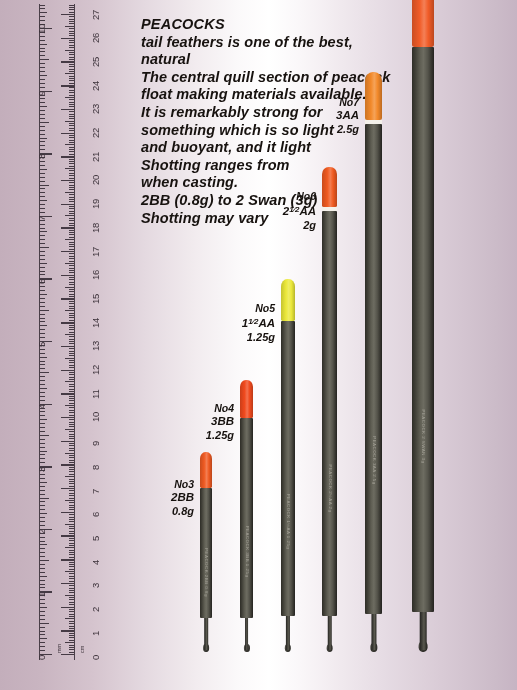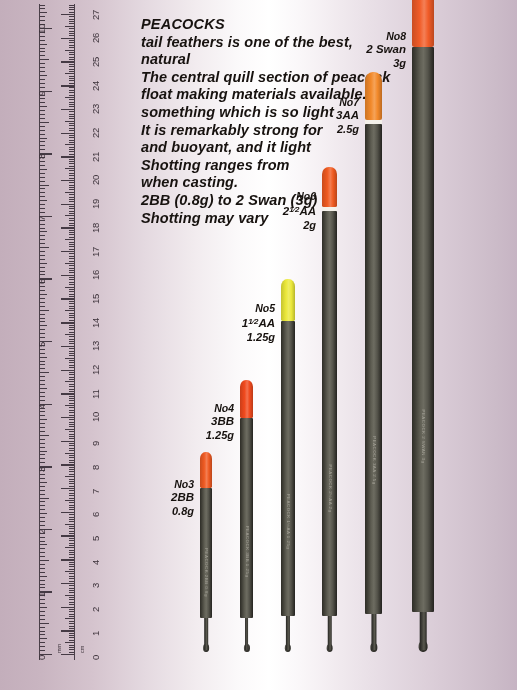--- a/index.html
+++ b/index.html
@@ -656,22 +656,22 @@
       <div class="ruler-num" style="left: 14px; top: 96.1px;">9</div>
       <div class="ruler-num" style="left: 14px; top: 33.5px;">10</div>
     </div>
 
   <div id="description">
     <div class="title">PEACOCKS</div>
     <div class="body">
       <div>tail feathers is one of the best, natural</div>
       <div>The central quill section of peacock</div>
       <div>float making materials available.</div>
+      <div>It is remarkably strong for</div>
       <div>something which is so light</div>
-      <div>It is remarkably strong for</div>
       <div>and buoyant, and it light</div>
       <div>Shotting ranges from</div>
       <div>when casting.</div>
       <div>2BB (0.8g) to 2 Swan (3g)</div>
       <div>Shotting may vary</div>
     </div>
   </div>
 
   <div id="floats-layer">
       <div class="float" style="left: 200px; width: 12px; height: 204px;">
@@ -738,18 +738,13 @@
     <div class="float-label" style="top: 190px; left: 258px; width: 58px; text-align: right;">
       <div class="ln1">No6</div>
       <div class="ln2">2<span class="sup">1⁄2</span>AA</div>
       <div class="ln3">2g</div>
     </div>
     <div class="float-label" style="top: 96px; left: 301px; width: 58px;">
       <div class="ln1">No7</div>
       <div class="ln2">3AA</div>
       <div class="ln3">2.5g</div>
     </div>
-    <div class="float-label" style="top: 30px; left: 348px; width: 58px;">
-      <div class="ln1">No8</div>
-      <div class="ln2">2 Swan</div>
-      <div class="ln3">3g</div>
-    </div>
   </div>
 
 </body></html>

